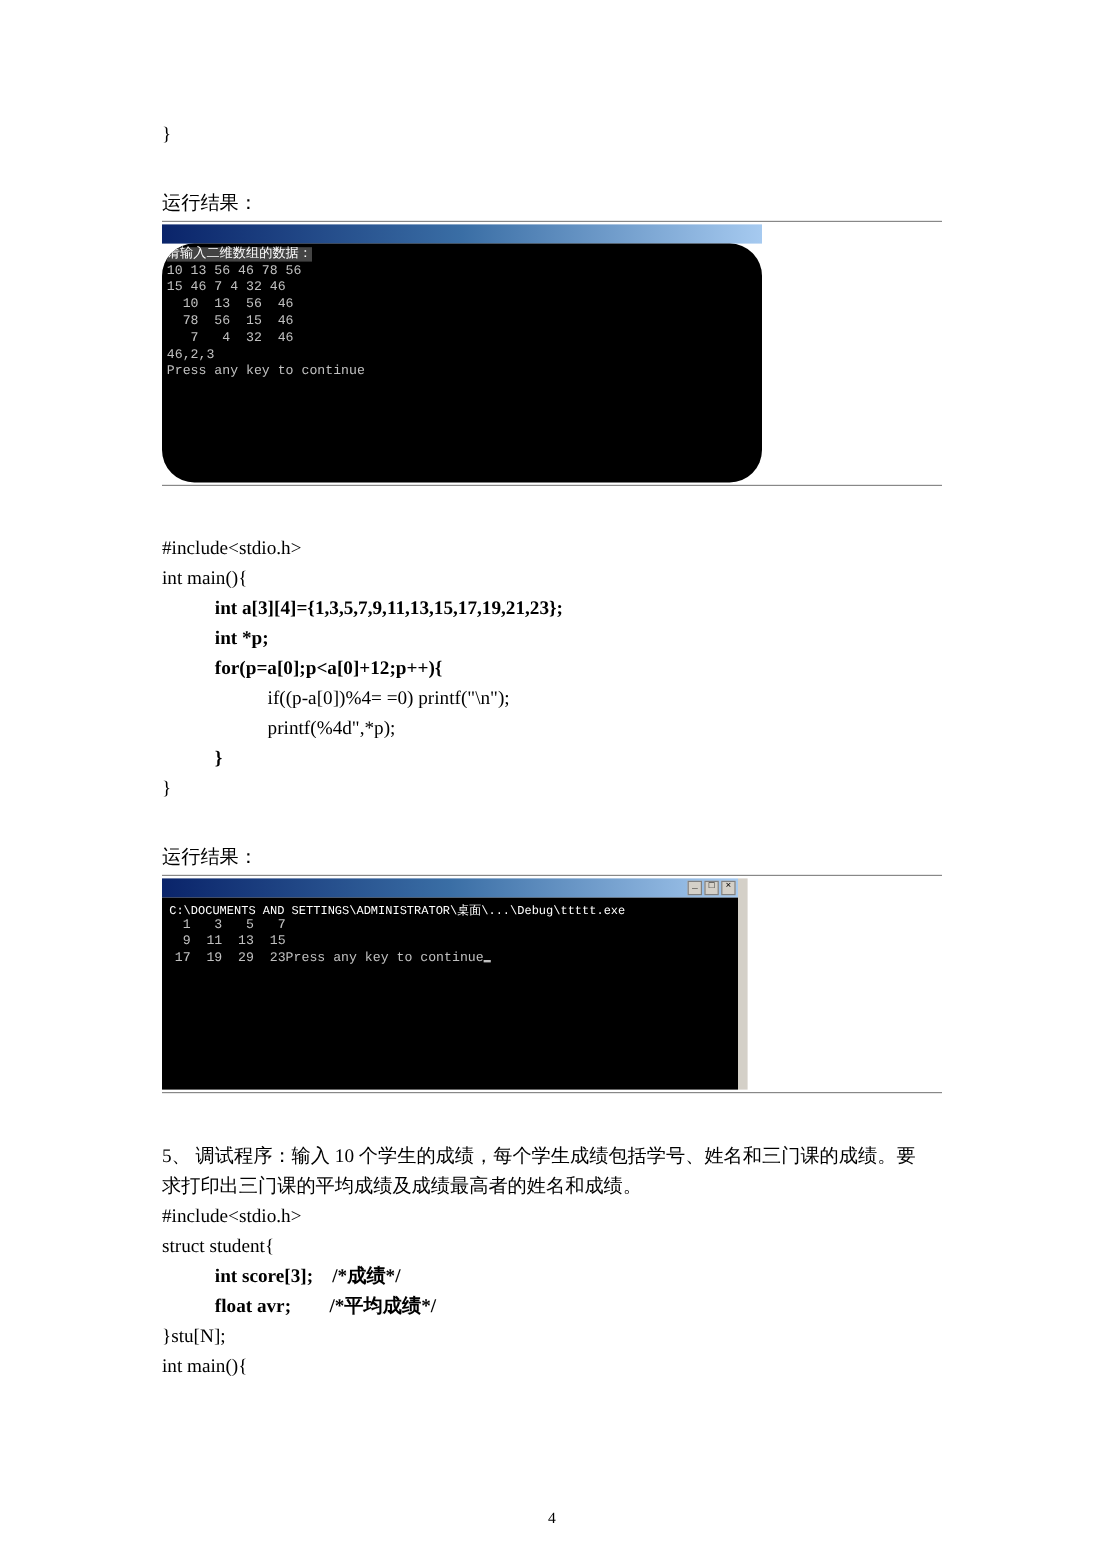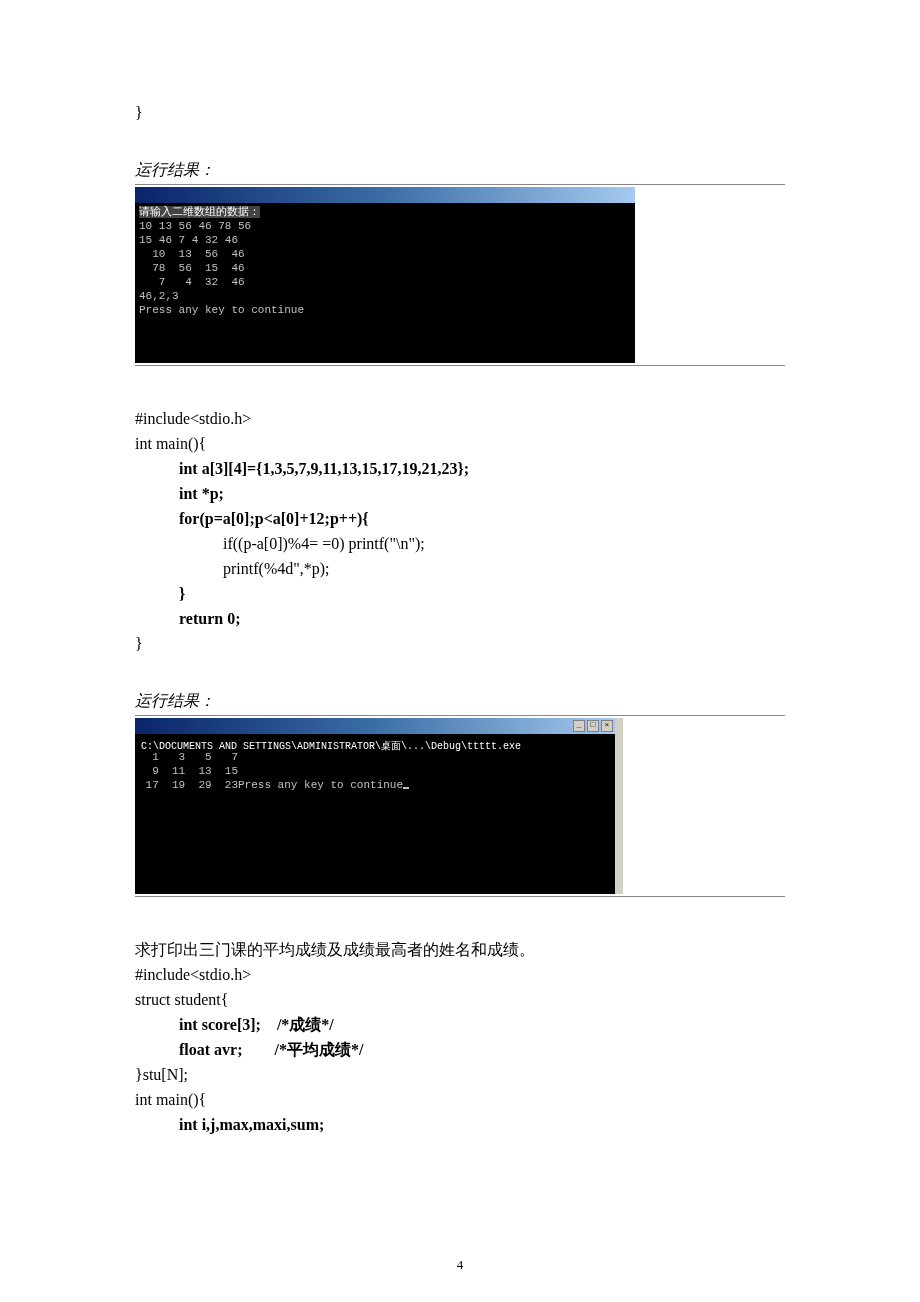--- a/index.html
+++ b/index.html
@@ -18,21 +18,20 @@
     position: relative;
   }
   .text-line {
     font-size: 16px;
     line-height: 25px;
     white-space: pre;
     font-family: "Times New Roman", "SimSun", serif;
   }
   .chinese {
     font-family: "SimSun", "宋体", serif;
-    font-style: italic;
   }
   .indent1 { padding-left: 44px; font-weight: bold; }
   .indent2 { padding-left: 88px; }
   .hr-ish {
     margin-top: 2px;
     border: none;
     border-top: 1px solid #888;
     width: 100%;
   }
   .hr-ish.down {
@@ -98,21 +97,21 @@
     background: #c0c0c0;
     vertical-align: -1px;
     margin-left: 0;
   }
   .console2-wrap {
     width: 480px;
     margin-top: 2px;
     margin-bottom: 2px;
     border-right: 8px solid #d4d0c8;
   }
-  .console1 { height: 160px; }
+  .console1 { height: 199px; border-radius: 27px; }
   .console2 { height: 160px; }
   .page-number {
     position: absolute;
     bottom: 28px;
     left: 0;
     width: 100%;
     text-align: center;
     font-size: 13px;
     font-family: "Times New Roman", serif;
   }
@@ -157,21 +156,20 @@
 
   <div id="sec4-code">
       <div class="text-line code-like">#include&lt;stdio.h&gt;</div>
       <div class="text-line code-like">int main(){</div>
       <div class="text-line code-like indent1">int a[3][4]={1,3,5,7,9,11,13,15,17,19,21,23};</div>
       <div class="text-line code-like indent1">int *p;</div>
       <div class="text-line code-like indent1">for(p=a[0];p&lt;a[0]+12;p++){</div>
       <div class="text-line code-like indent2">if((p-a[0])%4= =0) printf("\n");</div>
       <div class="text-line code-like indent2">printf(%4d",*p);</div>
       <div class="text-line code-like indent1">}</div>
-      <div class="text-line code-like indent1">return 0;</div>
       <div class="text-line code-like">}</div>
     </div>
 
   <div class="spacer-md"></div>
   <div class="spacer-md"></div>
 
   <div class="text-line chinese">运行结果：</div>
   <hr class="hr-ish down">
 
   <div class="console2-wrap">
@@ -184,25 +182,25 @@
     <div class="console console2"><span></span>
 <span>  1   3   5   7</span>
 <span>  9  11  13  15</span>
 <span> 17  19  29  23Press any key to continue</span><span class="cursor"></span></div>
   </div>
   <hr class="hr-ish">
 
   <div class="spacer-md"></div>
   <div class="spacer-md"></div>
 
+  <div class="para">5、  调试程序：输入 10 个学生的成绩，每个学生成绩包括学号、姓名和三门课的成绩。要</div>
   <div class="para">求打印出三门课的平均成绩及成绩最高者的姓名和成绩。</div>
   <div id="sec5-code">
       <div class="text-line code-like">#include&lt;stdio.h&gt;</div>
       <div class="text-line code-like">struct student{</div>
       <div class="text-line code-like indent1">int score[3];    /*成绩*/</div>
       <div class="text-line code-like indent1">float avr;        /*平均成绩*/</div>
       <div class="text-line code-like">}stu[N];</div>
       <div class="text-line code-like">int main(){</div>
-      <div class="text-line code-like indent1">int i,j,max,maxi,sum;</div>
     </div>
 
   <div class="page-number">4</div>
 </div>
 
 </body></html>

